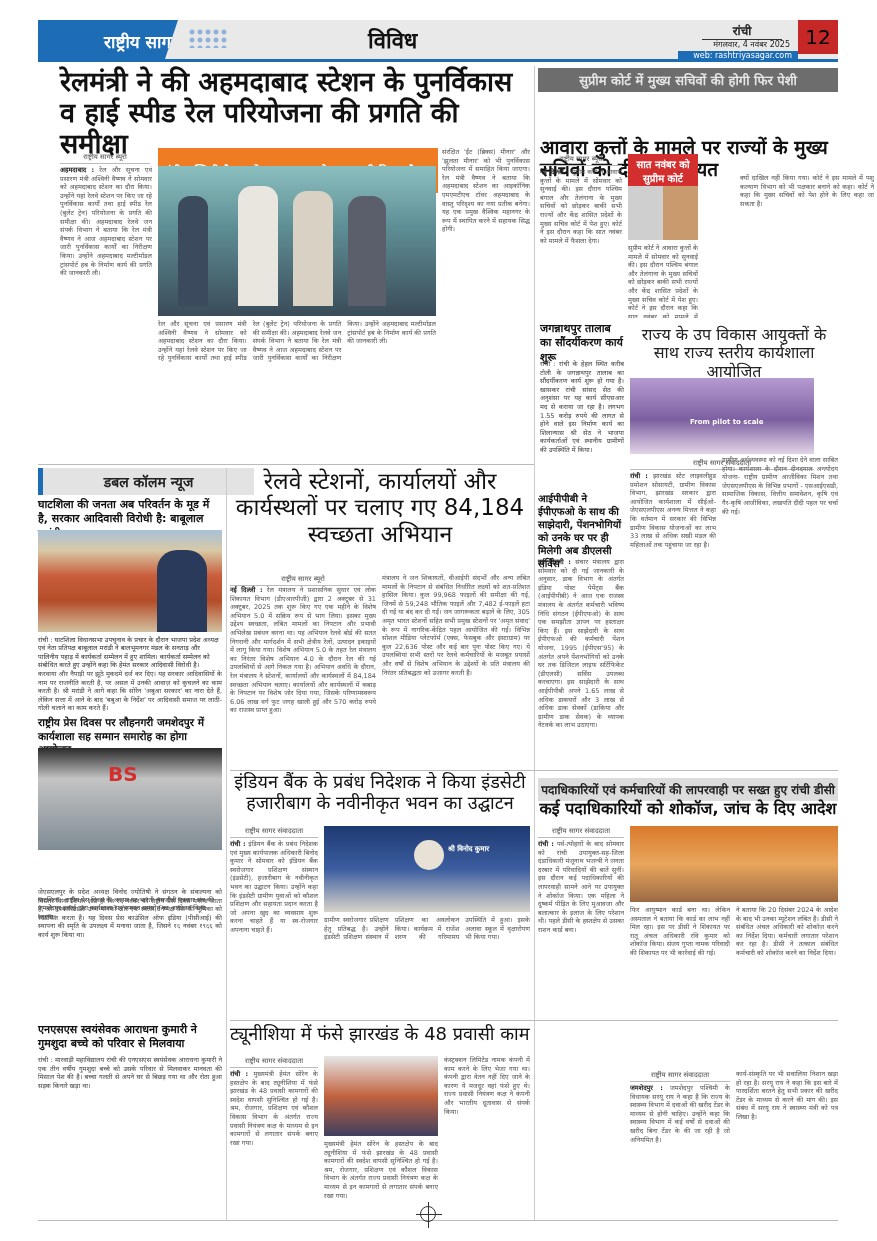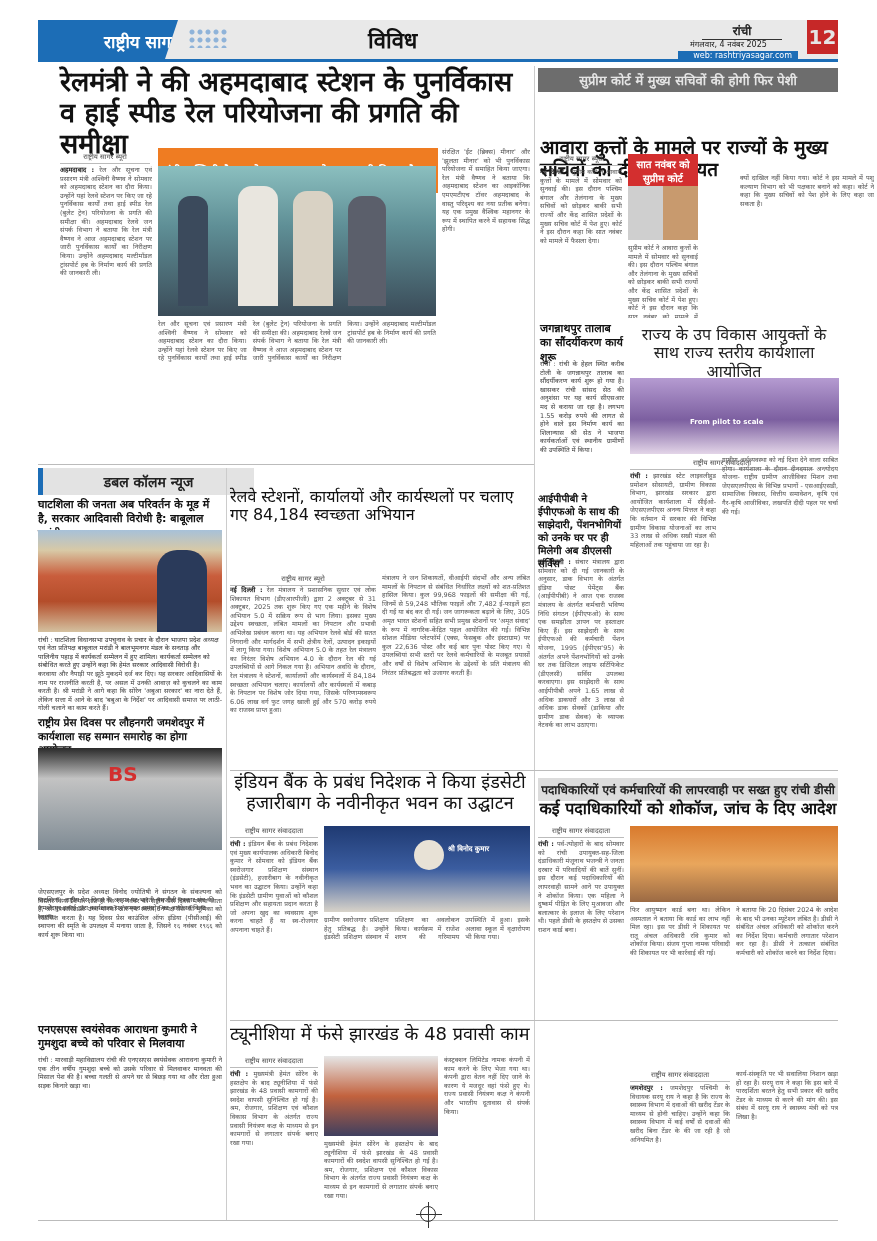--- a/index.html
+++ b/index.html
@@ -4,23 +4,23 @@
 <style>
 *{box-sizing:border-box;margin:0;padding:0}
 body{width:877px;height:1241px;background:#fff;font-family:"DejaVu Sans",sans-serif;color:#222;position:relative;overflow:hidden}
 .page{position:absolute;left:38px;top:20px;width:800px;height:1200px}
 .masthead{position:absolute;left:0;top:0;width:800px;height:42px;background:#e9e9e9;border-bottom:3px solid #1c6db6}
 .mh-logo{position:absolute;left:0;top:0;width:140px;height:42px;background:#1c6db6;clip-path:polygon(0 0,100% 0,90% 100%,0 100%);display:flex;align-items:center;justify-content:flex-end}
 .mh-logo span{color:#fff;font-weight:bold;font-size:17px;font-family:"DejaVu Serif",serif}
 .mh-dots{position:absolute;left:150px;top:8px;width:40px;height:20px;background:radial-gradient(circle,#8fb3d9 2px,transparent 3px) 0 0/8px 8px}
 .mh-section{position:absolute;left:330px;top:4px;font-size:22px;font-weight:bold;color:#111}
 .mh-city{position:absolute;left:664px;top:2px;width:80px;text-align:center;font-size:12px;font-weight:bold;border-bottom:1px solid #333}
-.mh-date{position:absolute;left:652px;top:18px;width:100px;text-align:left;font-size:8px}
+.mh-date{position:absolute;left:652px;top:18px;width:100px;text-align:right;font-size:8px}
 .mh-web{position:absolute;left:640px;top:31px;width:120px;height:11px;background:#1c6db6;color:#fff;font-size:8px;text-align:right;padding-right:6px}
-.mh-page{position:absolute;right:0;top:0;width:31px;height:34px;background:#c62828;color:#e5e5e5;font-weight:bold;font-size:20px;text-align:center;line-height:34px}
+.mh-page{position:absolute;right:0;top:0;width:40px;height:34px;background:#c62828;color:#000000;font-weight:normal;font-size:20px;text-align:center;line-height:34px}
 .h1{position:absolute;font-weight:bold;color:#111;line-height:1.15}
 .byline{position:absolute;font-size:7px;color:#444;text-align:center;border-bottom:1px solid #bbb;padding-bottom:2px}
 .body{position:absolute;font-size:6.5px;line-height:8.6px;color:#555;text-align:justify;overflow:hidden}
 .body b{color:#222}
 .img{position:absolute;overflow:hidden}
 .banner-orange{position:absolute;background:#ef7c22;color:#fff;font-weight:bold;font-size:12px;padding:14px 6px}
 .banner-grey{position:absolute;background:#6d6d6d;color:#e5e5e5;font-weight:bold;font-size:13px;text-align:center;padding:3px 0}
 .banner-grey2{position:absolute;background:#dcdcdc;color:#222;font-weight:bold;font-size:12px;text-align:center;padding:3px 0}
 .red-box{position:absolute;background:#d32f2f;color:#fff;font-weight:bold;font-size:10px;text-align:center;padding:3px}
 .dc-head{position:absolute;background:#e3e3e3;border-left:5px solid #1c6db6;font-size:14px;font-weight:bold;text-align:center;padding:4px}
@@ -68,21 +68,21 @@
   <div class="body" style="left:502px;top:148px;width:82px;height:150px;"><b>नई दिल्ली :</b> <span>सुप्रीम कोर्ट ने आवारा कुत्तों के मामले में सोमवार को सुनवाई की। इस दौरान पश्चिम बंगाल और तेलंगाना के मुख्य सचिवों को छोड़कर बाकी सभी राज्यों और केंद्र शासित प्रदेशों के मुख्य सचिव कोर्ट में पेश हुए। कोर्ट ने इस दौरान कहा कि सात नवंबर को मामले में फैसला देगा।</span></div>
   <div class="red-box" style="left:590px;top:134px;width:70px;">सात नवंबर को सुप्रीम कोर्ट सुनाएगा फैसला</div>
   <div class="img" style="left:590px;top:166px;width:70px;height:54px;background:linear-gradient(90deg,#cfcfcf 50%,#c89a6e 50%);"></div>
   <div class="body" style="left:590px;top:224px;width:70px;height:74px;">सुप्रीम कोर्ट ने आवारा कुत्तों के मामले में सोमवार को सुनवाई की। इस दौरान पश्चिम बंगाल और तेलंगाना के मुख्य सचिवों को छोड़कर बाकी सभी राज्यों और केंद्र शासित प्रदेशों के मुख्य सचिव कोर्ट में पेश हुए। कोर्ट ने इस दौरान कहा कि सात नवंबर को मामले में फैसला देगा।</div>
   <div class="body" style="left:702px;top:134px;width:134px;height:164px;margin-top:20px;">क्यों दाखिल नहीं किया गया। कोर्ट ने इस मामले में पशु कल्याण विभाग को भी पक्षकार बनाने को कहा। कोर्ट ने कहा कि मुख्य सचिवों को पेश होने के लिए कहा जा सकता है।</div>
 
   <div class="subhead" style="left:502px;top:302px;width:84px;">जगन्नाथपुर तालाब का सौंदर्यीकरण कार्य शुरू</div>
   <div class="body" style="left:502px;top:340px;width:84px;height:100px;color:#444;">रांची : रांची के हेहल स्थित करीब टोली के जगन्नाथपुर तालाब का सौंदर्यीकरण कार्य शुरू हो गया है। खासकर रांची सांसद सेठ की अनुशंसा पर यह कार्य सीएसआर मद से कराया जा रहा है। लगभग 1.55 करोड़ रुपये की लागत से होने वाले इस निर्माण कार्य का शिलान्यास श्री सेठ ने भाजपा कार्यकर्ताओं एवं स्थानीय ग्रामीणों की उपस्थिति में किया।</div>
 
   <div class="h1" style="left:592px;top:306px;width:208px;font-size:16px;text-align:center;font-weight:normal;color:#222;">राज्य के उप विकास आयुक्तों के साथ राज्य स्तरीय कार्यशाला आयोजित</div>
-  <div class="img" style="left:592px;top:358px;width:209px;height:76px;background:linear-gradient(180deg,#b59bd1 0%,#7c5fa0 55%,#e3d5e8 100%);padding-left:26px;">
+  <div class="img" style="left:592px;top:358px;width:184px;height:76px;background:linear-gradient(180deg,#b59bd1 0%,#7c5fa0 55%,#e3d5e8 100%);padding-left:26px;">
     <div style="position:absolute;left:60px;top:40px;color:#fff;font-size:7px;font-weight:bold">From pilot to scale</div>
   </div>
   <div class="byline" style="left:592px;top:438px;width:184px;">राष्ट्रीय सागर संवाददाता</div>
   <div class="body" style="left:592px;top:452px;width:86px;height:300px;"><b>रांची :</b> <span>झारखंड स्टेट लाइवलीहुड प्रमोशन सोसायटी, ग्रामीण विकास विभाग, झारखंड सरकार द्वारा आयोजित कार्यशाला में सीईओ-जेएसएलपीएस अनन्य मित्तल ने कहा कि वर्तमान में सरकार की विभिन्न ग्रामीण विकास योजनाओं का लाभ 33 लाख से अधिक सखी मंडल की महिलाओं तक पहुंचाया जा रहा है।</span></div>
   <div class="body" style="left:684px;top:436px;width:116px;height:316px;">ग्रामीण अर्थव्यवस्था को नई दिशा देने वाला साबित होगा। कार्यशाला के दौरान दीनदयाल अन्त्योदय योजना- राष्ट्रीय ग्रामीण आजीविका मिशन तथा जेएसएलपीएस के विभिन्न प्रभागों - एसआईएसडी, सामाजिक विकास, वित्तीय समावेशन, कृषि एवं गैर-कृषि आजीविका, लखपति दीदी पहल पर चर्चा की गई।</div>
 
   <div class="dc-head" style="left:0;top:448px;width:216px;">डबल कॉलम न्यूज</div>
   <div class="subhead" style="left:0;top:478px;width:184px;font-size:11px;">घाटशिला की जनता अब परिवर्तन के मूड में है, सरकार आदिवासी विरोधी है: बाबूलाल मरांडी</div>
   <div class="img" style="left:0;top:510px;width:184px;height:102px;background:linear-gradient(180deg,#a7c1d9 0%,#d8c9a6 20%,#c95d3c 45%,#b44d2a 70%,#d4c1a0 100%);">
     <div style="position:absolute;right:15px;top:20px;width:50px;height:82px;background:#2a3a5a;border-radius:20px 20px 0 0"></div>
@@ -91,21 +91,21 @@
   <div class="body" style="left:0;top:650px;width:184px;height:44px;color:#444;">करवाया और नैपाड़ी पर झूठे मुकदमे दर्ज कर दिए। यह सरकार आदिवासियों के नाम पर राजनीति करती है, पर असल में उनकी आवाज़ को कुचलने का काम करती है। श्री मरांडी ने आगे कहा कि सोरेन 'अबुआ सरकार' का नारा देते हैं, लेकिन सत्ता में आने के बाद 'बबुआ के निर्देश' पर आदिवासी समाज पर लाठी-गोली चलाने का काम करते हैं।</div>
   <div class="subhead" style="left:0;top:696px;width:184px;font-size:10.5px;">राष्ट्रीय प्रेस दिवस पर लौहनगरी जमशेदपुर में कार्यशाला सह सम्मान समारोह का होगा आयोजन</div>
   <div class="img" style="left:0;top:728px;width:184px;height:102px;background:linear-gradient(180deg,#2a2a2a 0%,#c3c3c3 30%,#7f8b94 100%);">
     <div style="position:absolute;left:70px;top:14px;color:#d32f2f;font-weight:bold;font-size:20px">BS</div>
   </div>
   <div class="caption" style="left:0;top:876px;width:184px;height:34px;overflow:hidden;">घाटशिला : राष्ट्रीय प्रेस दिवस के अवसर पर भारती श्रमजीवी पत्रकार संघ की जमशेदपुर इकाई द्वारा कार्यशाला सह सम्मान समारोह का आयोजन किया जाएगा।</div>
   <div class="body" style="left:0;top:868px;width:184px;height:130px;color:#444;">जेएसएलपुर के प्रदेश अध्यक्ष विनोद ज्योतिषी ने संगठन के संकल्पना को विस्तार किया किया। ज्ञात हो कि १६ नवंबर को राष्ट्रीय प्रेस दिवस मनाया जाता है, जो पत्रकारिता के उच्च मानकों और एक स्वतंत्र, निष्पक्ष प्रेस की भूमिका को रेखांकित करता है। यह दिवस प्रेस काउंसिल ऑफ इंडिया (पीसीआई) की स्थापना की स्मृति के उपलक्ष्य में मनाया जाता है, जिसने १६ नवंबर १९६६ को कार्य शुरू किया था।</div>
   <div class="subhead" style="left:0;top:1003px;width:184px;font-size:11px;">एनएसएस स्वयंसेवक आराधना कुमारी ने गुमशुदा बच्चे को परिवार से मिलवाया</div>
   <div class="body" style="left:0;top:1036px;width:184px;height:164px;color:#444;">रांची : मारवाड़ी महाविद्यालय रांची की एनएसएस स्वयंसेवक आराधना कुमारी ने एक तीन वर्षीय गुमशुदा बच्चे को उसके परिवार से मिलवाकर मानवता की मिसाल पेश की है। बच्चा गलती से अपने घर से बिछड़ गया था और रोता हुआ सड़क किनारे खड़ा था।</div>
 
-  <div class="h1" style="left:192px;top:468px;width:300px;font-size:16px;font-weight:normal;color:#111;">रेलवे स्टेशनों, कार्यालयों और कार्यस्थलों पर चलाए गए 84,184 स्वच्छता अभियान</div>
+  <div class="h1" style="left:192px;top:448px;width:300px;font-size:23px;text-align:center;font-weight:normal;color:#111;">रेलवे स्टेशनों, कार्यालयों और कार्यस्थलों पर चलाए गए 84,184 स्वच्छता अभियान</div>
   <div class="byline" style="left:192px;top:554px;width:146px;">राष्ट्रीय सागर ब्यूरो</div>
   <div class="body" style="left:192px;top:566px;width:146px;height:180px;"><b>नई दिल्ली :</b> <span>रेल मंत्रालय ने प्रशासनिक सुधार एवं लोक शिकायत विभाग (डीएआरपीजी) द्वारा 2 अक्टूबर से 31 अक्टूबर, 2025 तक शुरू किए गए एक महीने के विशेष अभियान 5.0 में सक्रिय रूप से भाग लिया। इसका मुख्य उद्देश्य स्वच्छता, लंबित मामलों का निपटान और प्रभावी अभिलेख प्रबंधन करना था। यह अभियान रेलवे बोर्ड की सतत निगरानी और मार्गदर्शन में सभी क्षेत्रीय रेलों, उत्पादन इकाइयों में लागू किया गया। विशेष अभियान 5.0 के तहत रेल मंत्रालय का निरंतर विशेष अभियान 4.0 के दौरान रेल की गई उपलब्धियों से आगे निकल गया है। अभियान अवधि के दौरान, रेल मंत्रालय ने स्टेशनों, कार्यालयों और कार्यस्थलों में 84,184 स्वच्छता अभियान चलाए। कार्यालयों और कार्यस्थलों में कबाड़ के निपटान पर विशेष जोर दिया गया, जिसके परिणामस्वरूप 6.06 लाख वर्ग फुट जगह खाली हुई और 570 करोड़ रुपये का राजस्व प्राप्त हुआ।</span></div>
   <div class="body" style="left:344px;top:554px;width:148px;height:192px;">मंत्रालय ने जन शिकायतों, वीआईपी संदर्भों और अन्य लंबित मामलों के निपटान से संबंधित निर्धारित लक्ष्यों को शत-प्रतिशत हासिल किया। कुल 99,968 फाइलों की समीक्षा की गई, जिनमें से 59,248 भौतिक फाइलें और 7,482 ई-फाइलें हटा दी गईं या बंद कर दी गईं। जन जागरूकता बढ़ाने के लिए, 305 अमृत भारत स्टेशनों सहित सभी प्रमुख स्टेशनों पर 'अमृत संवाद' के रूप में नागरिक-केंद्रित पहल आयोजित की गईं। विभिन्न सोशल मीडिया प्लेटफॉर्म (एक्स, फेसबुक और इंस्टाग्राम) पर कुल 22,636 पोस्ट और कई बार पुनः पोस्ट किए गए। ये उपलब्धियां सभी स्तरों पर रेलवे कर्मचारियों के मजबूत प्रयासों और वर्षों से विशेष अभियान के उद्देश्यों के प्रति मंत्रालय की निरंतर प्रतिबद्धता को उजागर करती हैं।</div>
 
   <div class="subhead" style="left:500px;top:472px;width:86px;font-size:10px;">आईपीपीबी ने ईपीएफओ के साथ की साझेदारी, पेंशनभोगियों को उनके घर पर ही मिलेगी अब डीएलसी सर्विस</div>
   <div class="body" style="left:500px;top:538px;width:86px;height:210px;"><b>नई दिल्ली :</b> <span>संचार मंत्रालय द्वारा सोमवार को दी गई जानकारी के अनुसार, डाक विभाग के अंतर्गत इंडिया पोस्ट पेमेंट्स बैंक (आईपीपीबी) ने आज एक राजस्व मंत्रालय के अंतर्गत कर्मचारी भविष्य निधि संगठन (ईपीएफओ) के साथ एक समझौता ज्ञापन पर हस्ताक्षर किए हैं। इस साझेदारी के साथ ईपीएफओ की कर्मचारी पेंशन योजना, 1995 (ईपीएस'95) के अंतर्गत अपने पेंशनभोगियों को उनके घर तक डिजिटल लाइफ सर्टिफिकेट (डीएलसी) सर्विस उपलब्ध करवाएगा। इस साझेदारी के साथ आईपीपीबी अपने 1.65 लाख से अधिक डाकघरों और 3 लाख से अधिक डाक सेवकों (डाकिया और ग्रामीण डाक सेवक) के व्यापक नेटवर्क का लाभ उठाएगा।</span></div>
 
   <div class="h1" style="left:192px;top:752px;width:300px;font-size:18px;text-align:center;font-weight:normal;">इंडियन बैंक के प्रबंध निदेशक ने किया इंडसेटी हजारीबाग के नवीनीकृत भवन का उद्घाटन</div>
   <div class="byline" style="left:192px;top:806px;width:88px;">राष्ट्रीय सागर संवाददाता</div>
   <div class="body" style="left:192px;top:820px;width:88px;height:178px;"><b>रांची :</b> <span>इंडियन बैंक के प्रबंध निदेशक एवं मुख्य कार्यपालक अधिकारी बिनोद कुमार ने सोमवार को इंडियन बैंक स्वरोजगार प्रशिक्षण संस्थान (इंडसेटी), हजारीबाग के नवीनीकृत भवन का उद्घाटन किया। उन्होंने कहा कि इंडसेटी ग्रामीण युवाओं को कौशल प्रशिक्षण और सहायता प्रदान करता है जो अपना खुद का व्यवसाय शुरू करना चाहते हैं या स्व-रोजगार अपनाना चाहते हैं।</span></div>

